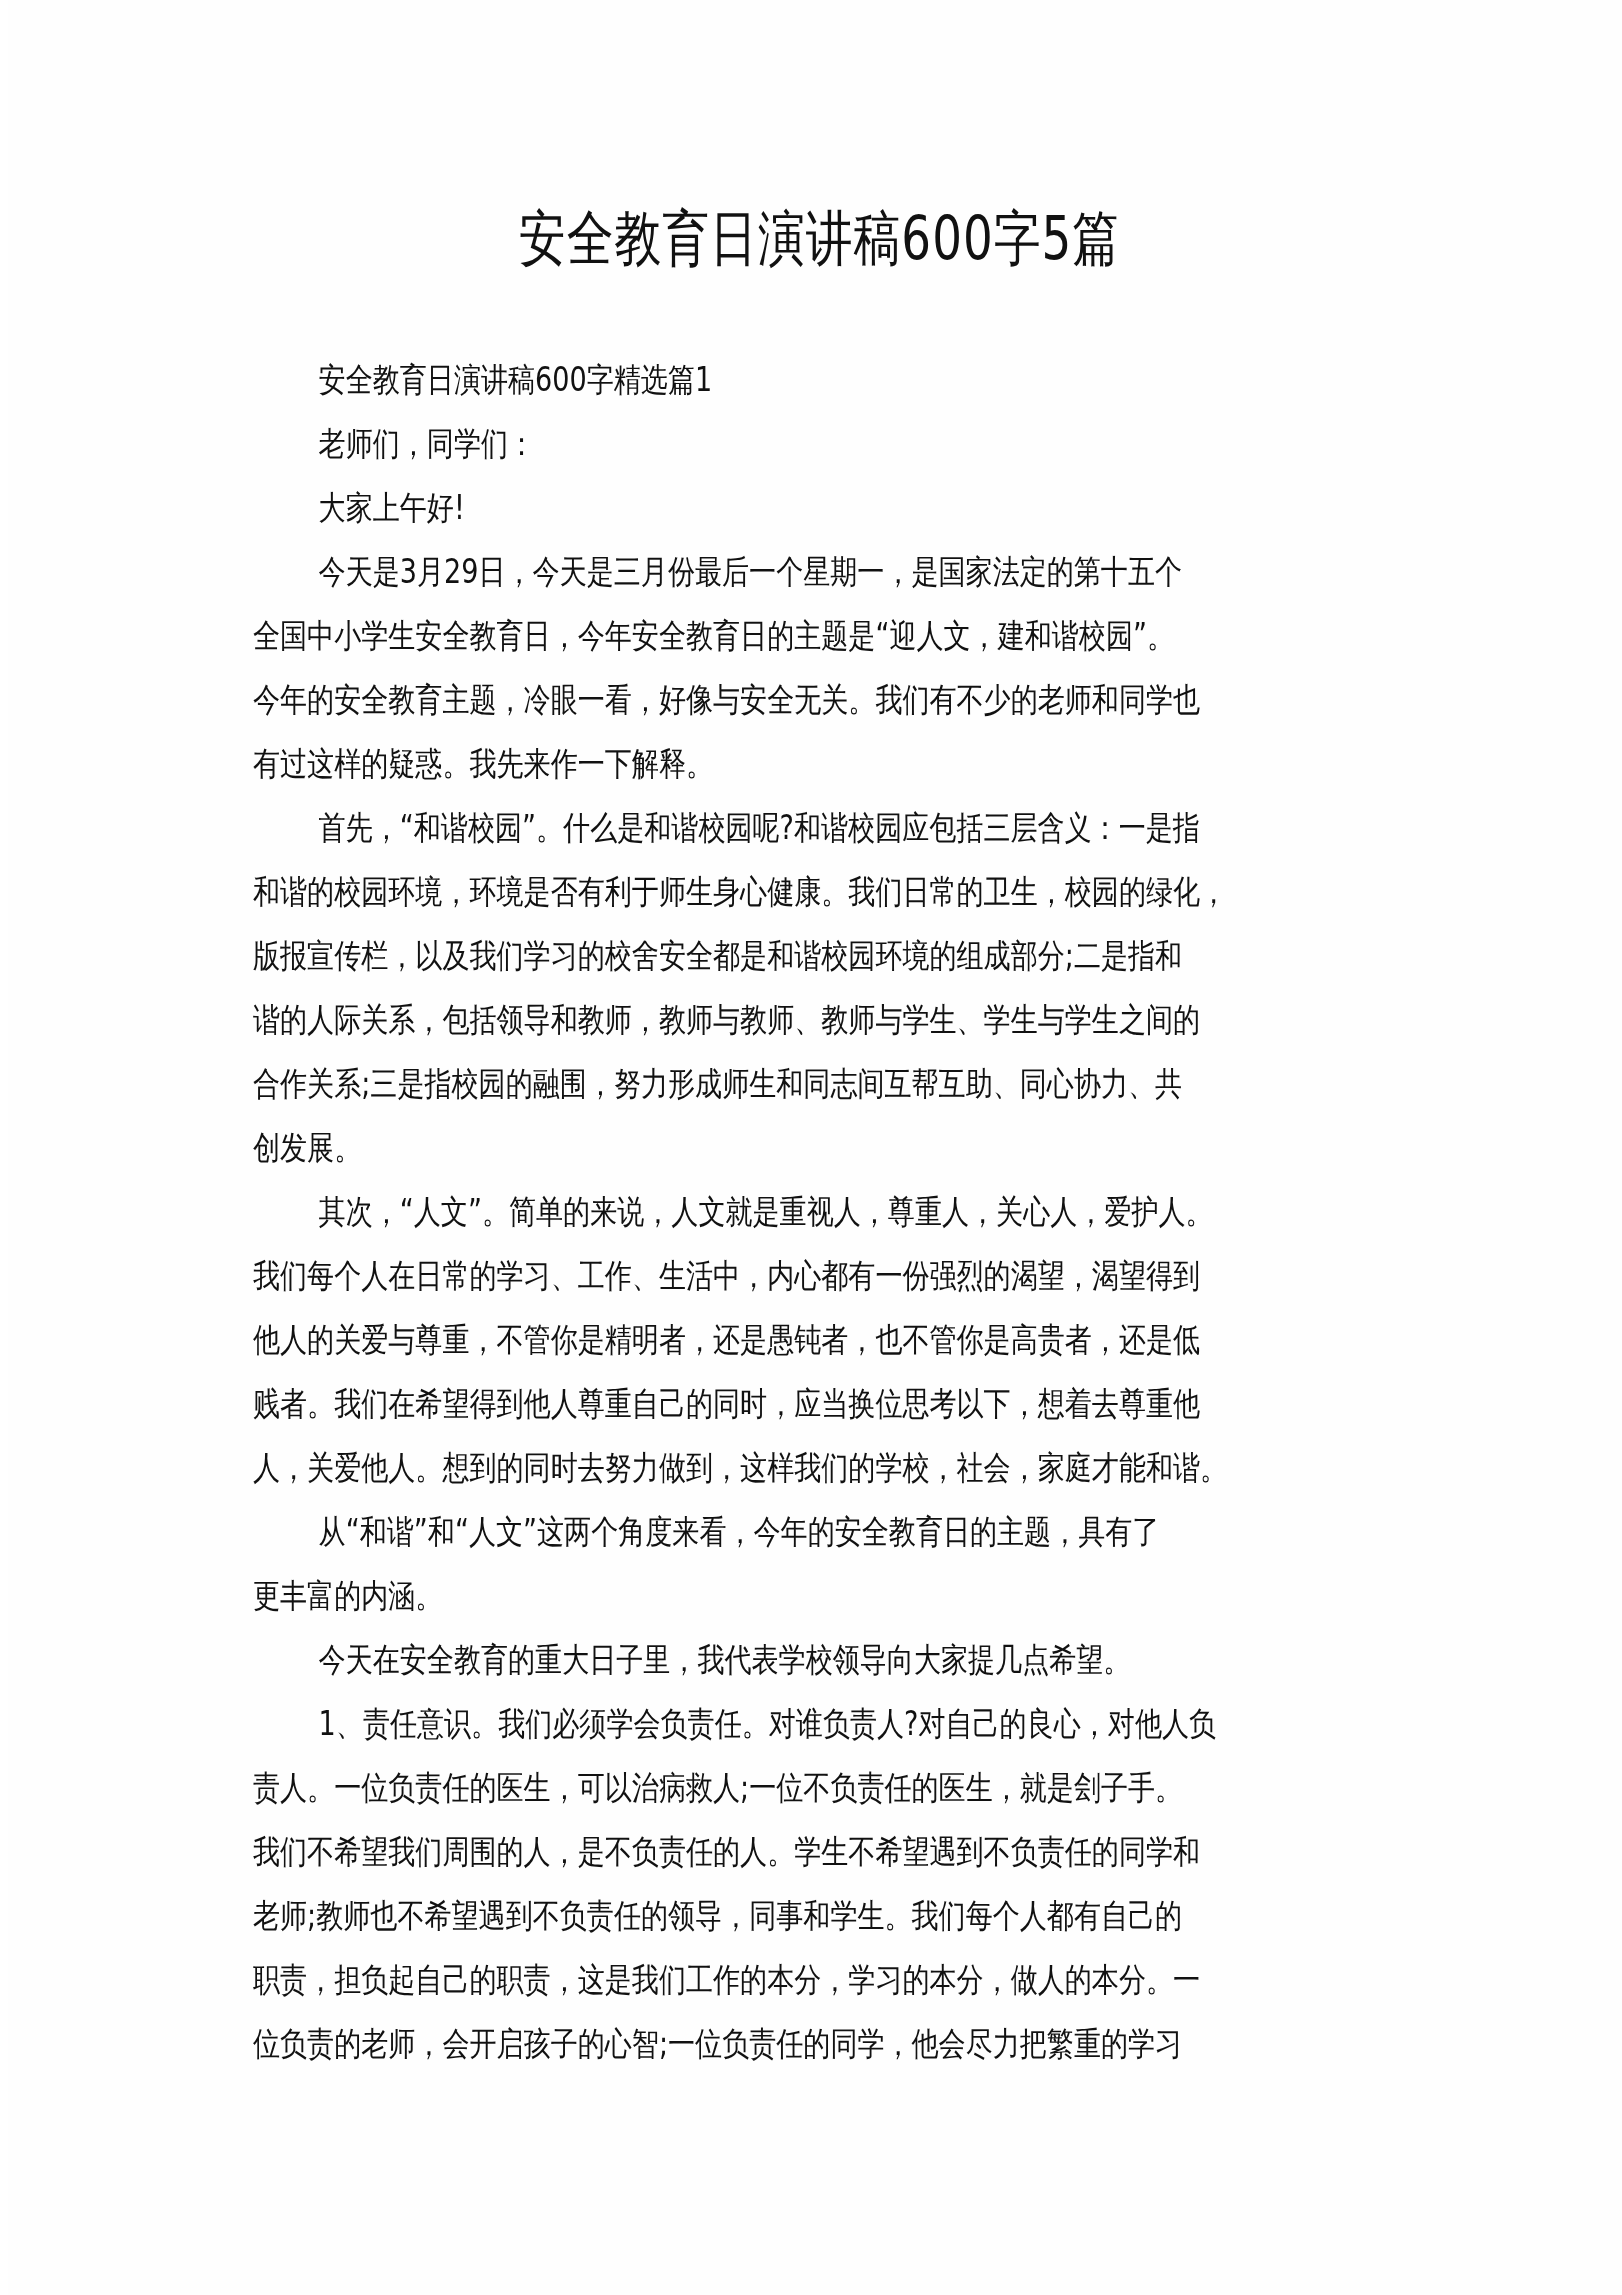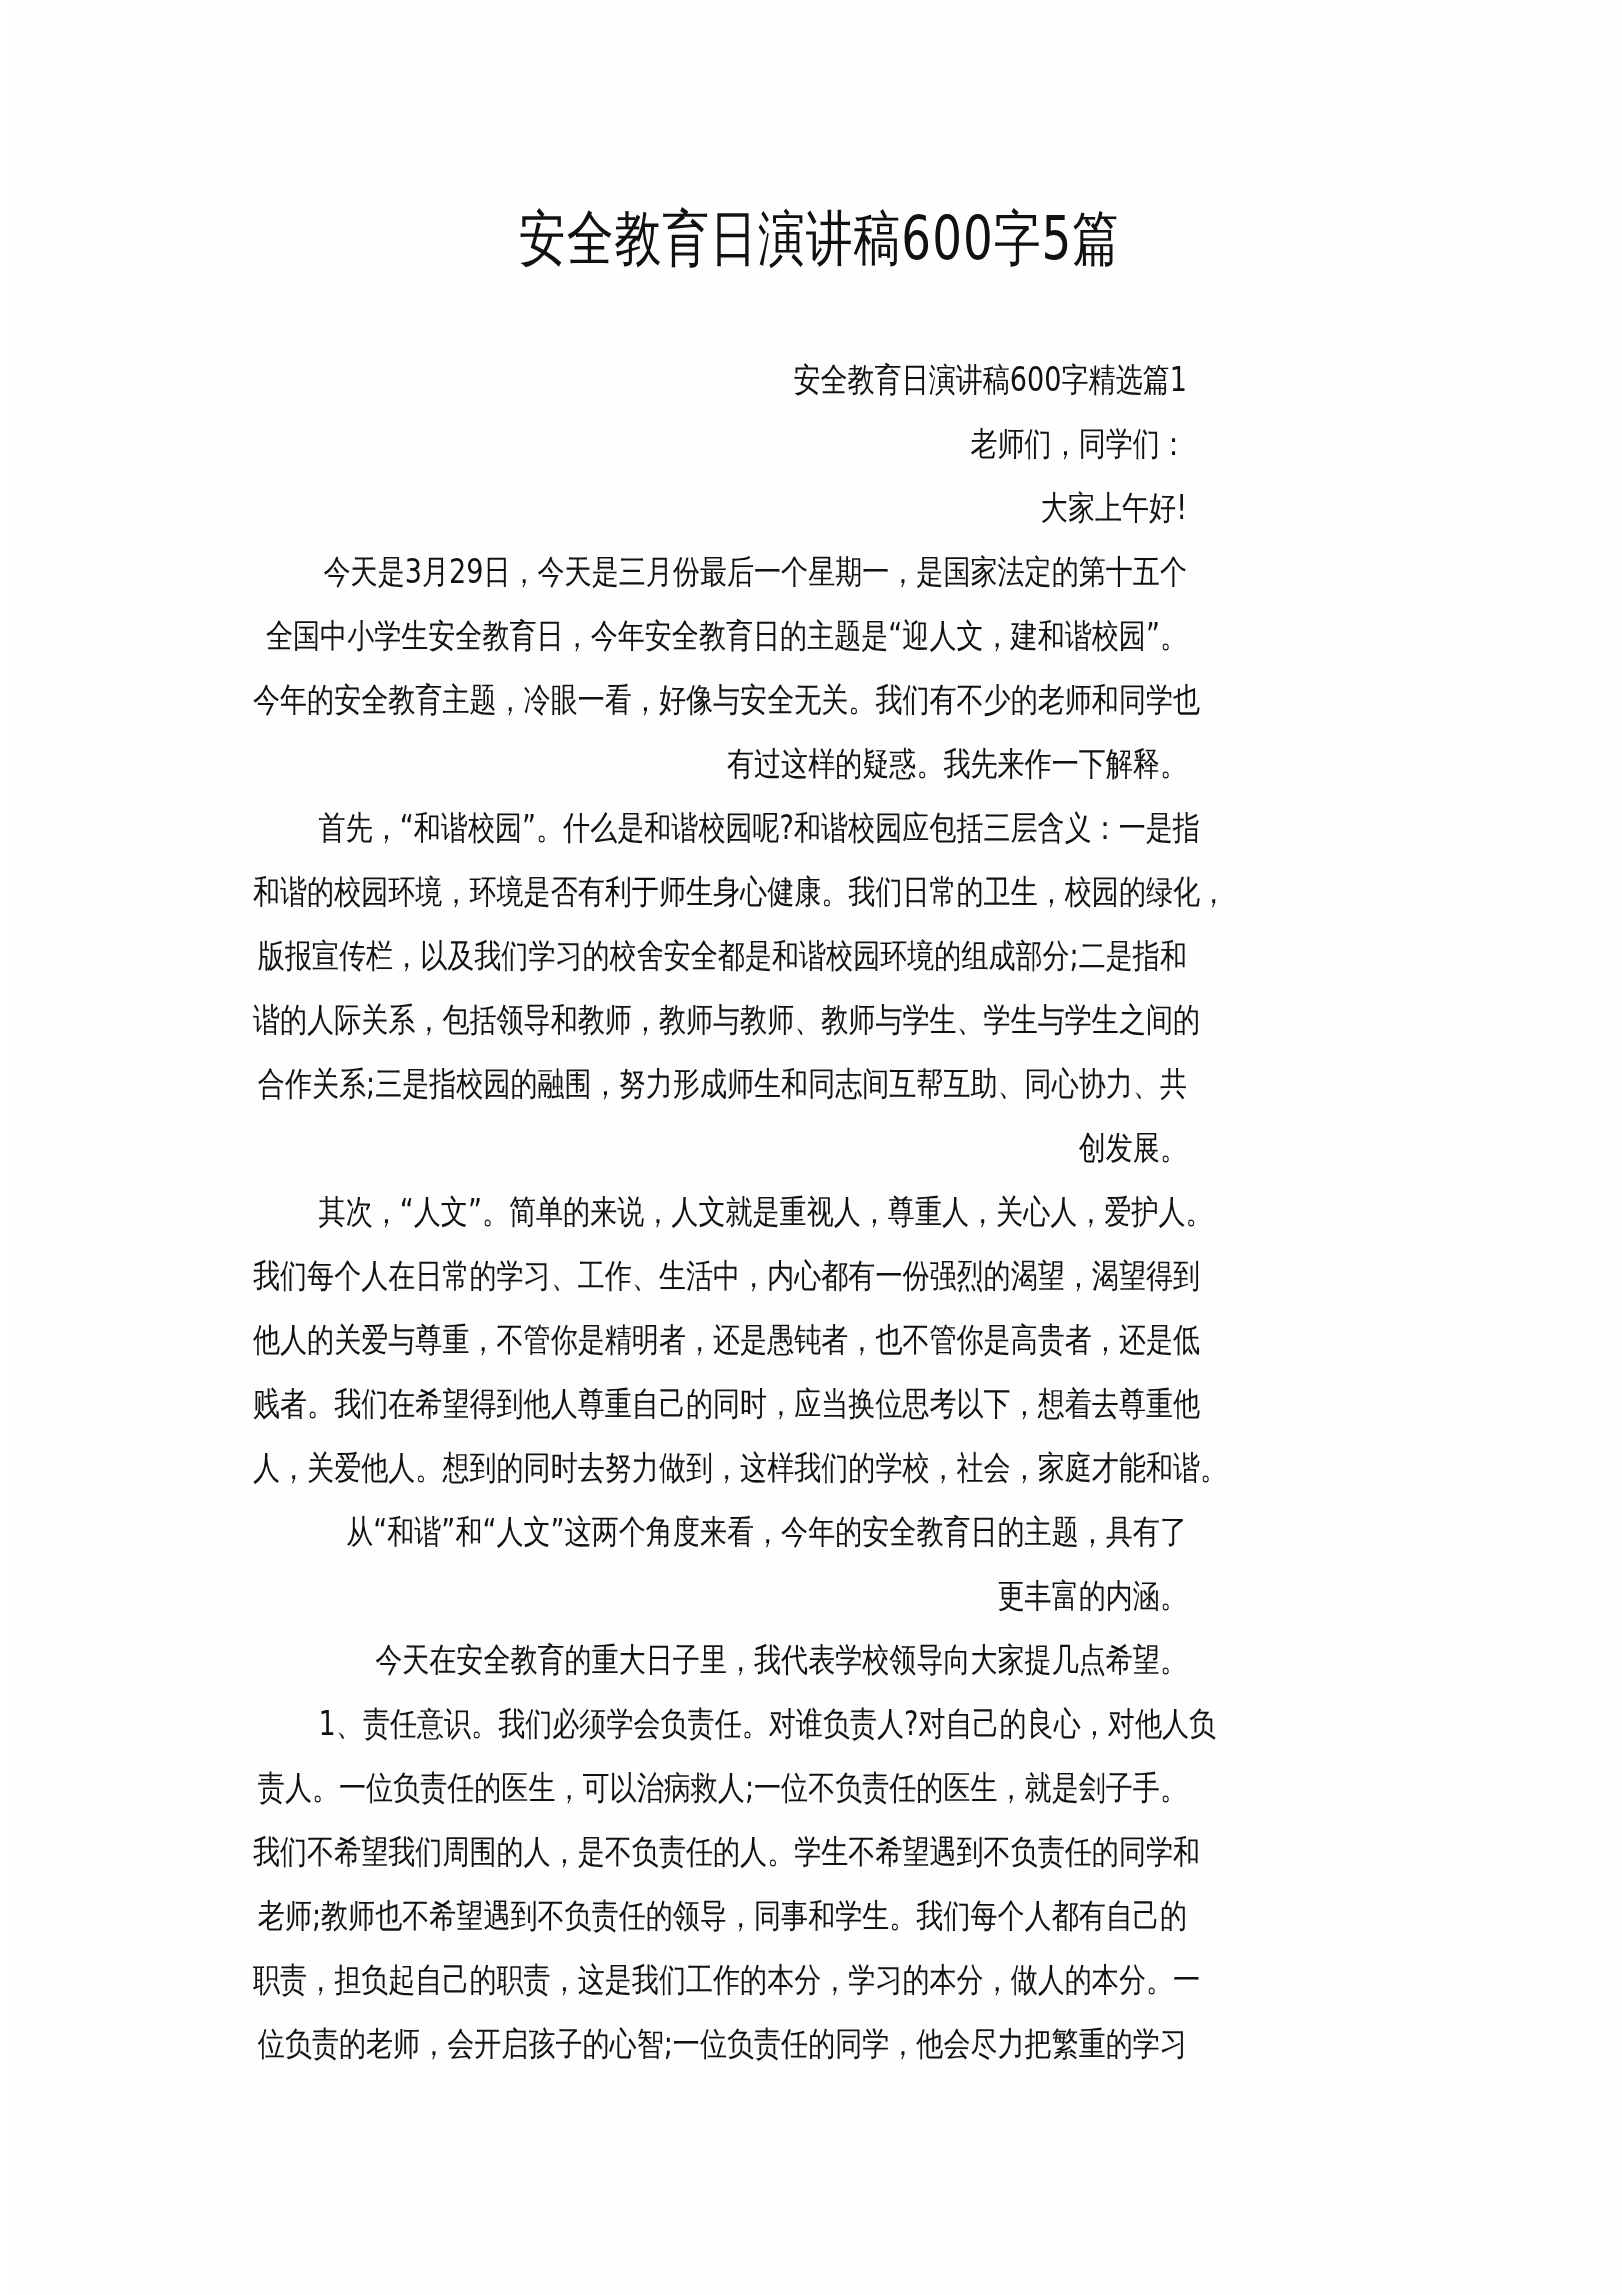--- a/index.html
+++ b/index.html
@@ -14,21 +14,21 @@
     position: absolute; left: 0; top: 196px; width: 1623px;
     text-align: center;
     font-size: 60px; line-height: 85px;
     letter-spacing: 1.3px;
     font-family: "DejaVu Sans", "Liberation Sans", sans-serif;
     font-weight: normal;
     transform: scaleX(0.78);
     transform-origin: center;
   }
   .body {
-    position: absolute; left: 245px; top: 348px; width: 1139px; text-align: right;
+    position: absolute; left: 245px; top: 348px; width: 1139px;
   }
   .line {
     height: 64px;
     font-size: 33px; line-height: 64px;
     white-space: nowrap;
     font-family: "DejaVu Sans", "Liberation Sans", sans-serif;
     transform: scaleX(0.82);
     transform-origin: left center;
   }
   .line.indent { padding-left: 80px; }

